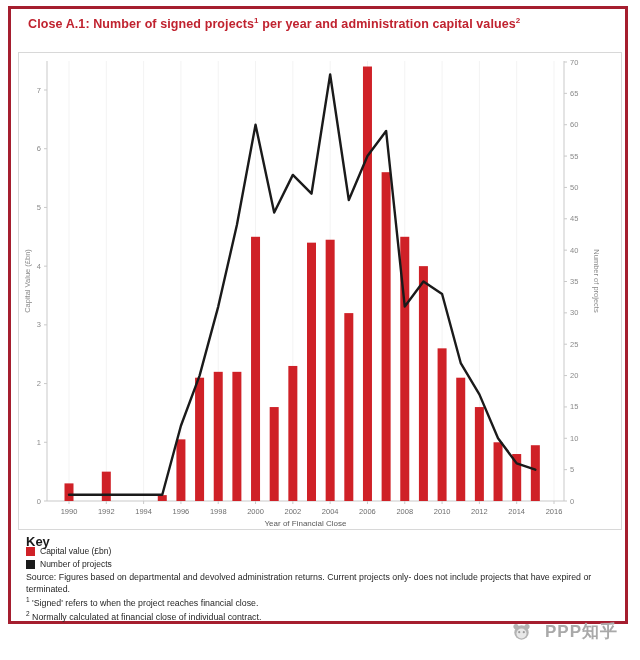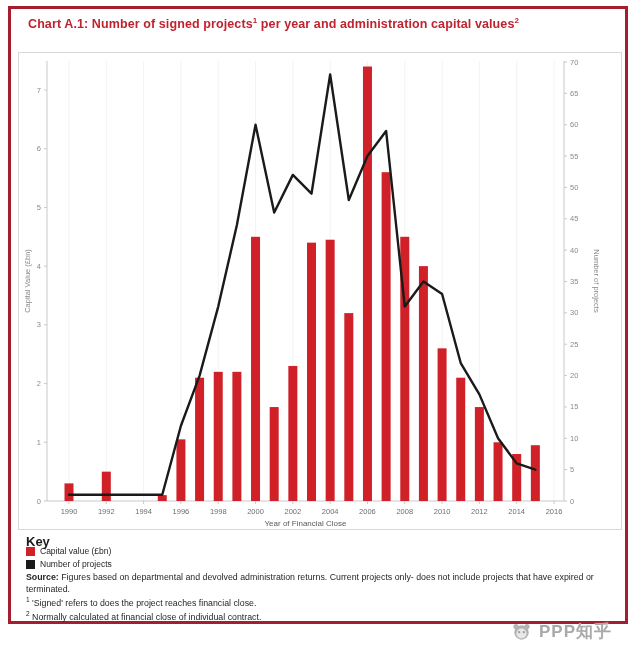--- a/index.html
+++ b/index.html
@@ -27,44 +27,44 @@
     position:absolute;left:26px;font-size:8.5px;color:#262626;
     display:flex;align-items:center;gap:5px;
   }
   .key-item .swatch{width:9px;height:9px;display:inline-block;}
   .key-item.row1{top:546px;}
   .key-item.row2{top:559px;}
   .source{
     position:absolute;left:26px;top:571px;width:592px;
     font-size:8.8px;color:#262626;line-height:1.4;
   }
-  .source b{font-weight:bold;}
+  .source b{font-weight:normal;}
   .fnote{
     position:absolute;left:26px;width:592px;font-size:8.8px;color:#262626;
   }
   .fnote sup{font-size:6.5px;}
   .fn1{top:596px;}
   .fn2{top:610px;}
   .watermark{
     position:absolute;left:512px;top:620px;z-index:5;
-    display:flex;align-items:center;gap:8px;color:#a9a9a9;
+    display:flex;align-items:center;gap:14px;color:#a9a9a9;
   }
   .watermark .wm-text{
     font-size:17px;font-weight:bold;color:#a9a9a9;letter-spacing:1px;
     text-shadow:0 0 1px rgba(255,255,255,.8);
   }
   svg text{font-family:"Liberation Sans", sans-serif;}
 </style>
 </head>
 <body>
 <div class="page">
 
   <div class="frame"></div>
 
-  <div class="chart-title"><span>Chart A.1: Number of signed projects</span><sup>1</sup><span> per year and administration capital values</span><sup>2</sup></div>
+  <div class="chart-title"><span>Close A.1: Number of signed projects</span><sup>1</sup><span> per year and administration capital values</span><sup>2</sup></div>
 
   <div class="chart-card">
     <svg id="chart-svg" width="602" height="476" viewBox="0 0 602 476">
         <line x1="50" y1="8" x2="50" y2="448" stroke="#f3f3f3" stroke-width="1"></line>
         <line x1="87.3076923076923" y1="8" x2="87.3076923076923" y2="448" stroke="#f3f3f3" stroke-width="1"></line>
         <line x1="124.61538461538461" y1="8" x2="124.61538461538461" y2="448" stroke="#f3f3f3" stroke-width="1"></line>
         <line x1="161.9230769230769" y1="8" x2="161.9230769230769" y2="448" stroke="#f3f3f3" stroke-width="1"></line>
         <line x1="199.23076923076923" y1="8" x2="199.23076923076923" y2="448" stroke="#f3f3f3" stroke-width="1"></line>
         <line x1="236.53846153846155" y1="8" x2="236.53846153846155" y2="448" stroke="#f3f3f3" stroke-width="1"></line>
         <line x1="273.8461538461538" y1="8" x2="273.8461538461538" y2="448" stroke="#f3f3f3" stroke-width="1"></line>
@@ -187,21 +187,21 @@
     <span class="swatch" style="background: rgb(207, 33, 39);"></span>
     <span>Capital value (£bn)</span>
   </div>
   <div class="key-item row2">
     <span class="swatch" style="background: rgb(26, 26, 26);"></span>
     <span>Number of projects</span>
   </div>
 
   <div class="source"><b>Source:</b><span> Figures based on departmental and devolved administration returns. Current projects only- does not include projects that have expired or terminated.</span></div>
 
-  <div class="fnote fn1"><sup>1</sup><span> 'Signed' refers to does the project reaches financial close.</span></div>
+  <div class="fnote fn1"><sup>1</sup><span> 'Signed' refers to when the project reaches financial close.</span></div>
 
   <div class="fnote fn2"><sup>2</sup><span> Normally calculated at financial close of individual contract.</span></div>
 
   <div class="watermark">
     <svg width="19" height="19" viewBox="0 0 19 19">
       <circle cx="9.5" cy="10.5" r="7.2" fill="#b3b3b3"></circle>
       <circle cx="4" cy="4.5" r="2.6" fill="#b3b3b3"></circle>
       <circle cx="15" cy="4.5" r="2.6" fill="#b3b3b3"></circle>
       <circle cx="9.5" cy="11.5" r="5" fill="#e8e8e8"></circle>
       <circle cx="7.2" cy="10.2" r="1.1" fill="#9a9a9a"></circle>

